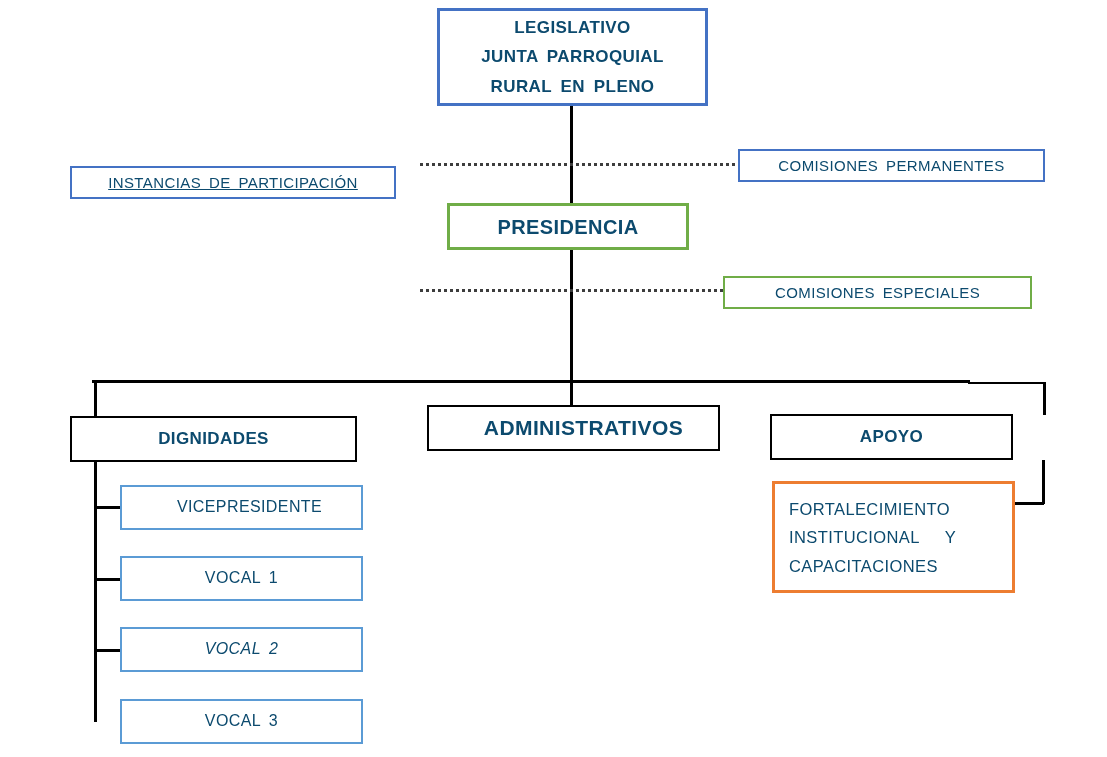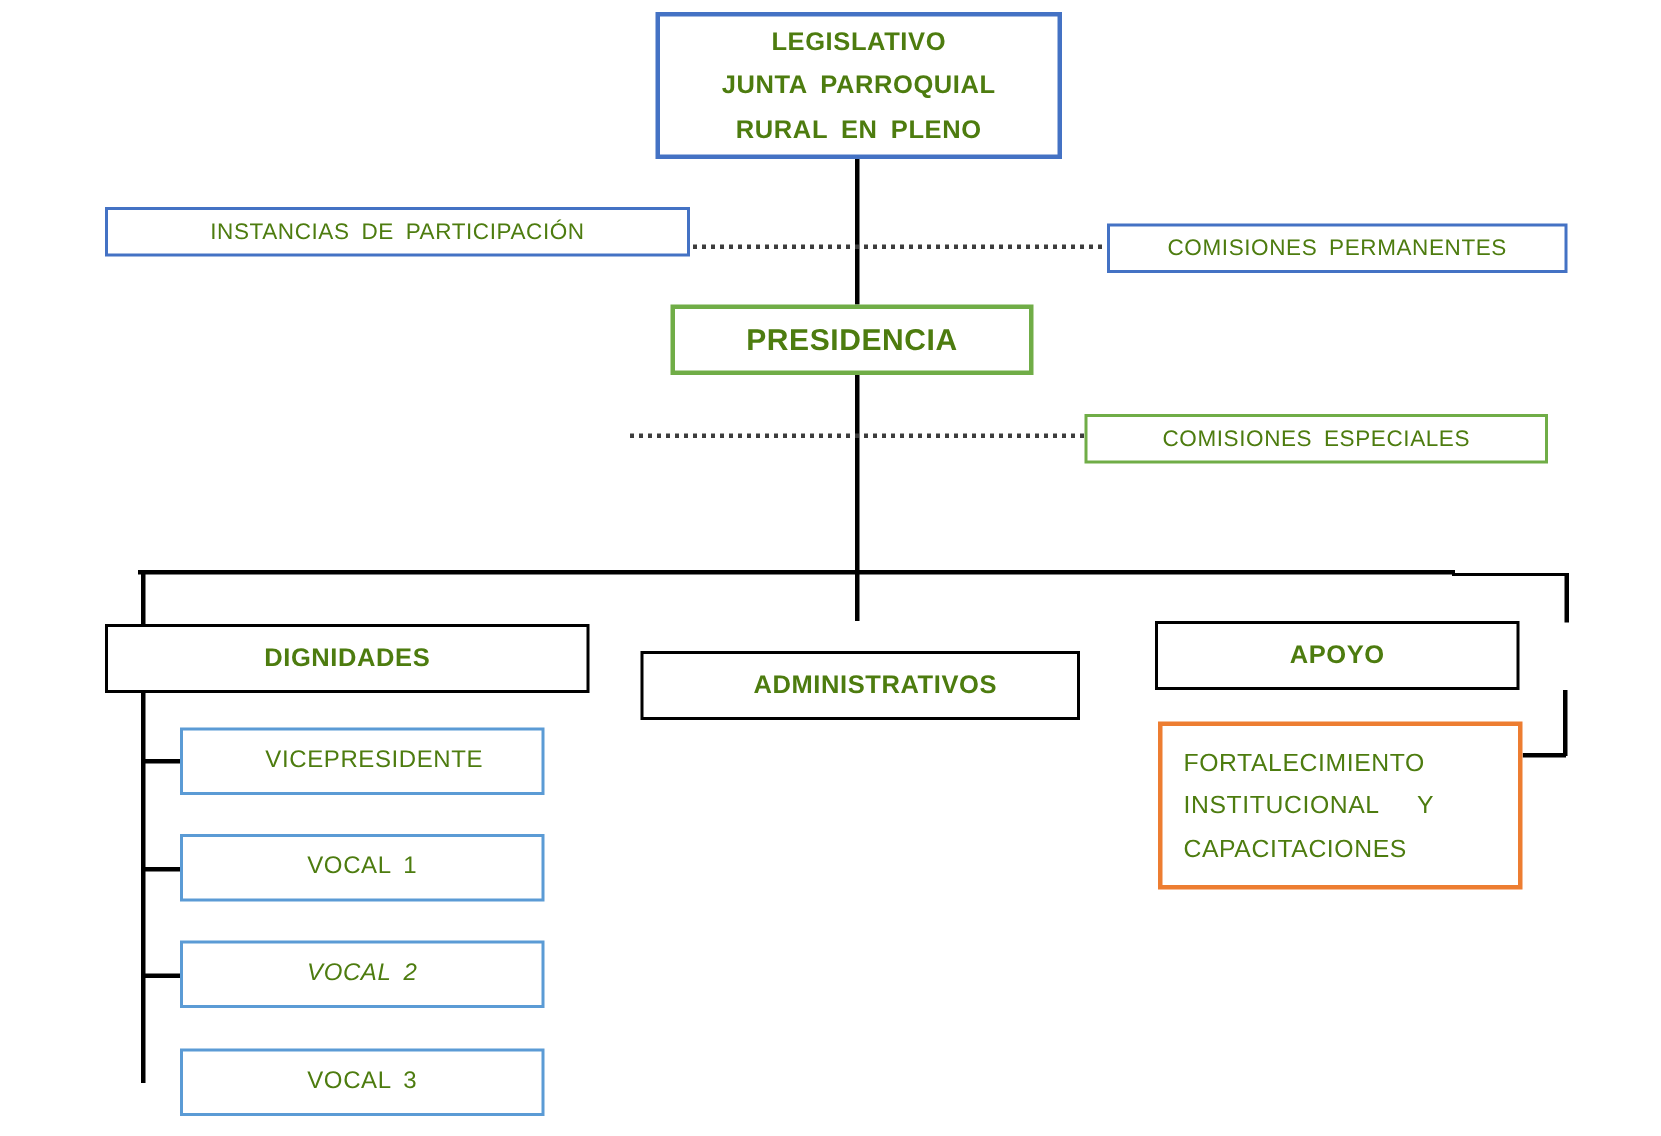--- a/index.html
+++ b/index.html
@@ -6,21 +6,21 @@
     margin: 0;
     padding: 0;
     background: #ffffff;
   }
   .canvas {
     position: relative;
     width: 1107px;
     height: 757px;
     background: #ffffff;
     font-family: "Liberation Sans", sans-serif;
-    color: #4d7c0f;
+    color: #0c4a6e;
     overflow: hidden;
   }
   .box {
     position: absolute;
     background: #ffffff;
     display: flex;
     align-items: center;
     justify-content: center;
     text-align: center;
     box-sizing: border-box;
@@ -39,47 +39,47 @@
     background: repeating-linear-gradient(to right, #3d3d3d 0 3px, transparent 3px 6px);
   }
 
   
   .legislativo {
     left: 437px; top: 8px; width: 271px; height: 98px;
     border: 3px solid #4472C4;
     font-weight: bold; font-size: 17px; line-height: 1.72;
   }
   .instancias {
-    left: 70px; top: 138px; width: 390px; height: 33px;
-    border: 2px solid #4472C4; font-size: 15px;
+    left: 70px; top: 166px; width: 326px; height: 33px;
+    border: 2px solid #4472C4; font-size: 15px; text-decoration: underline;
   }
   .com-permanentes {
     left: 738px; top: 149px; width: 307px; height: 33px;
     border: 2px solid #4472C4; font-size: 15px;
   }
   .presidencia {
     left: 447px; top: 203px; width: 242px; height: 47px;
     border: 3px solid #70AD47;
     font-weight: bold; font-size: 20px;
   }
   .consejo {
     left: 70px; top: 276px; width: 350px; height: 33px;
     border: 2.5px solid #70AD47; font-size: 15px;
   }
   .com-especiales {
     left: 723px; top: 276px; width: 309px; height: 33px;
     border: 2.5px solid #70AD47; font-size: 15px;
   }
   .dignidades {
-    left: 70px; top: 416px; width: 323px; height: 46px;
+    left: 70px; top: 416px; width: 287px; height: 46px;
     border: 2.5px solid #000000; font-weight: bold; font-size: 17px;
   }
   .administrativos {
-    left: 427px; top: 434px; width: 293px; height: 46px;
-    border: 2.5px solid #000000; font-weight: bold; font-size: 17px; padding-left: 20px;
+    left: 427px; top: 405px; width: 293px; height: 46px;
+    border: 2.5px solid #000000; font-weight: bold; font-size: 21px; padding-left: 20px;
   }
   .apoyo {
     left: 770px; top: 414px; width: 243px; height: 46px;
     border: 2.5px solid #000000; font-weight: bold; font-size: 17px;
   }
   .sub-blue {
     left: 120px; width: 243px; height: 45px;
     border: 2.5px solid #5B9BD5; font-size: 16px;
   }
   .vicepresidente { top: 485px; padding-left: 16px; }

